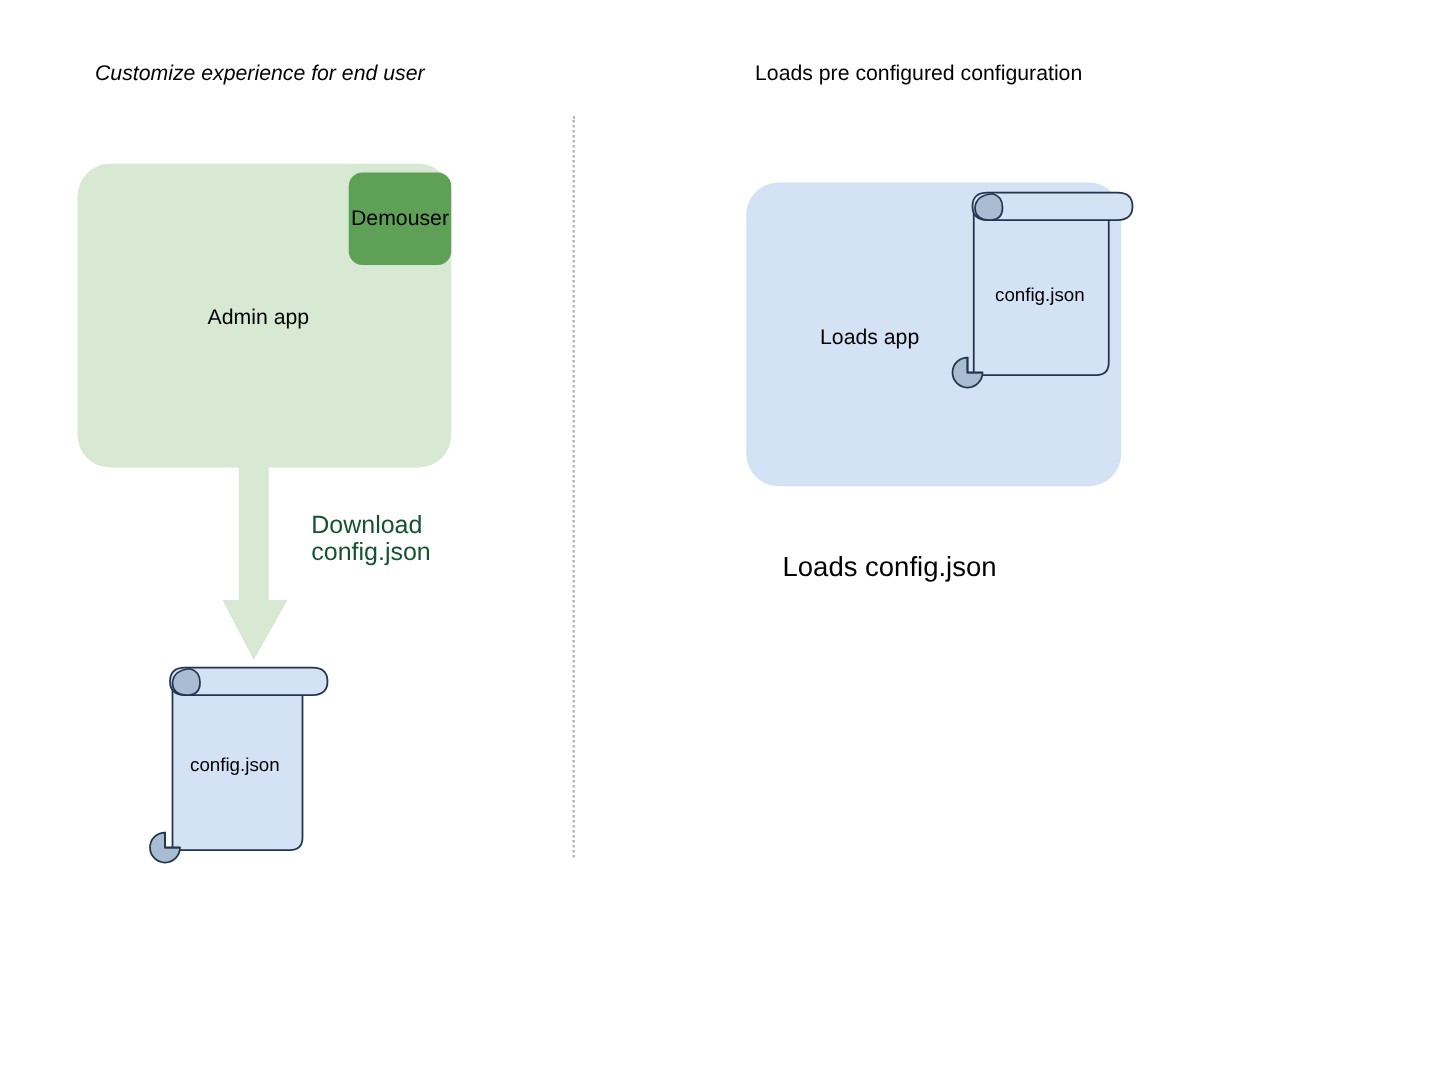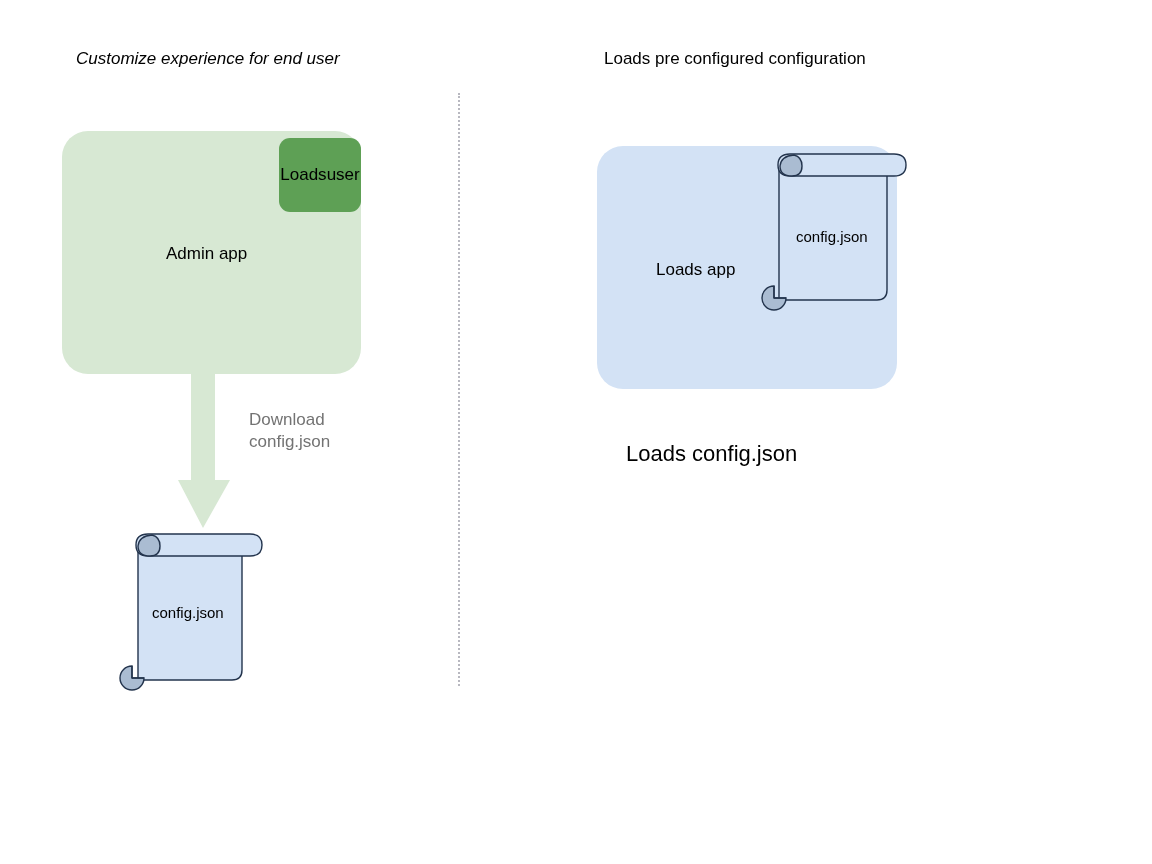--- a/index.html
+++ b/index.html
@@ -96,24 +96,24 @@
     position: absolute;
     left: 170px;
     top: 370px;
     width: 70px;
     height: 162px;
   }
   #download-arrow svg { display: block; }
 
   .arrow-label {
     position: absolute;
-    font-size: 17px;
+    font-size: 20px;
     line-height: 22px;
     white-space: nowrap;
-    color: #737373;
+    color: #14532d;
   }
   #download-label { left: 249px; top: 409px; }
 
   
   .doc {
     position: absolute;
   }
   .doc svg { display: block; overflow: visible; }
   .doc-label {
     position: absolute;
@@ -149,21 +149,21 @@
 
   <div class="section-title" id="title-right">Loads pre configured configuration</div>
 
   <div class="divider"></div>
 
   <div class="app-box" id="admin-app-box"></div>
 
   <div class="app-label" id="admin-app-label">Admin app</div>
 
   <div id="admin-panel-badge">
-    <span>Loads</span>
+    <span>Demo</span>
       <br>
     <span>user</span>
   </div>
 
   <div id="download-arrow">
     <svg width="70" height="162" viewBox="0 0 70 162" xmlns="http://www.w3.org/2000/svg">
       <path d="M 21 0 L 45 0 L 45 110 L 60 110 L 33 158 L 8 110 L 21 110 Z" fill="#d7e8d3"></path>
     </svg>
   </div>
 

